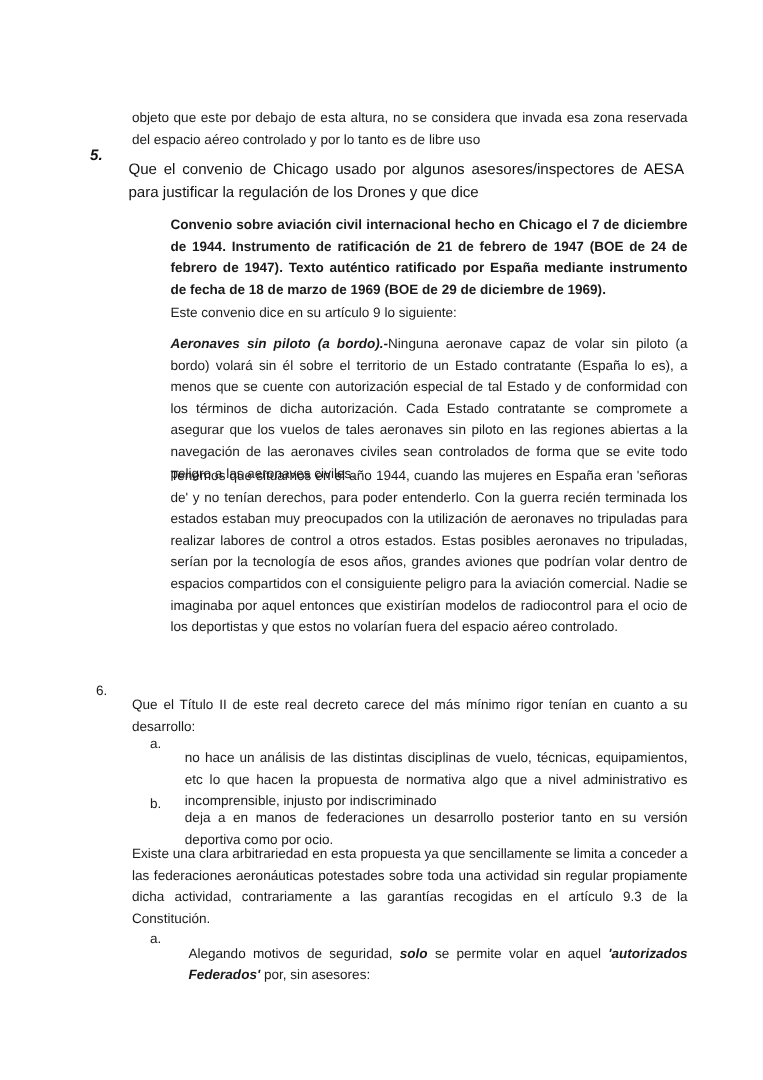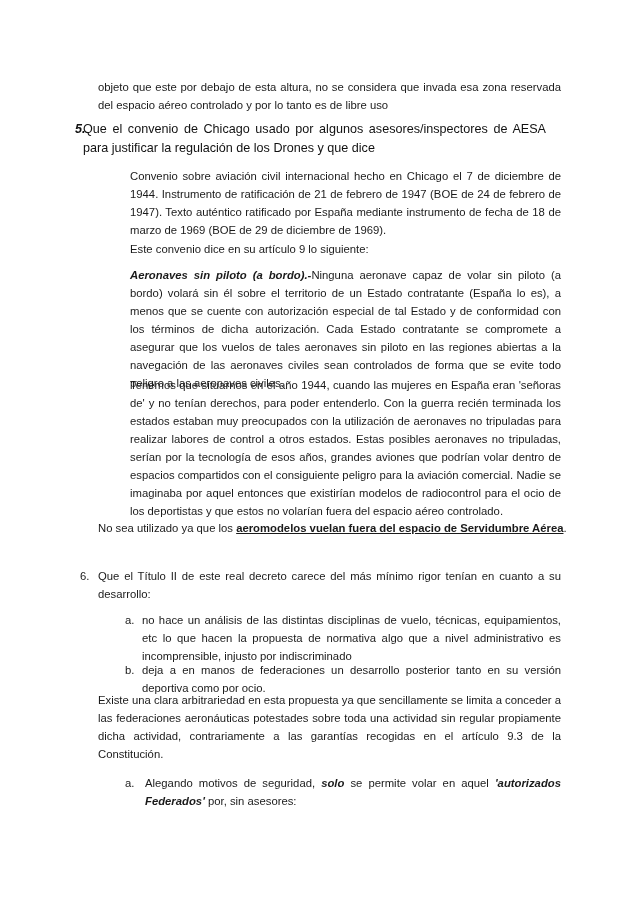--- a/index.html
+++ b/index.html
@@ -10,41 +10,40 @@
       font-size: 11.3px;
       line-height: 18px;
     }
     .page { position: absolute; left: 0; top: 0; width: 636px; height: 900px; }
     .blk { position: absolute; text-align: justify; }
     .just-last { text-align-last: left; }
     .h5 { font-size: 12.6px; line-height: 19px; font-weight: normal; color: #111; }
     .num { position: absolute; }
     .bi { font-weight: bold; font-style: italic; }
     .bu { font-weight: bold; text-decoration: underline; }
-    p { margin: 0; }
+    p { margin: 12px; }
   </style>
 </head>
 <body>
 
 <div class="page">
 
   <p class="blk just-last" style="left:98px; top:78px; width:463px;">objeto que este por debajo de esta altura, no se considera que invada esa zona reservada del espacio aéreo controlado y por lo tanto es de libre uso</p>
 
   <span class="num h5 bi" style="left:75px; top:120px;">5.</span>
-  <p class="blk just-last h5" style="left:83px; top:120px; width:463px;">Que el convenio de Chicago usado por algunos asesores/inspectores de AESA para justificar la regulación de los Drones y que dice</p>
+  <p class="blk just-last h5" style="left:95px; top:120px; width:463px;">Que el convenio de Chicago usado por algunos asesores/inspectores de AESA para justificar la regulación de los Drones y que dice</p>
 
-  <p class="blk just-last" style="left:130px; top:167px; width:431px;">Convenio sobre aviación civil internacional hecho en Chicago el 7 de diciembre de 1944. Instrumento de ratificación de 21 de febrero de 1947 (BOE de 24 de febrero de 1947). Texto auténtico ratificado por España mediante instrumento de fecha de 18 de marzo de 1969 (BOE de 29 de diciembre de 1969).</p>
+  <p class="blk just-last" style="left:130px; top:167px; width:431px;font-weight:bold;">Convenio sobre aviación civil internacional hecho en Chicago el 7 de diciembre de 1944. Instrumento de ratificación de 21 de febrero de 1947 (BOE de 24 de febrero de 1947). Texto auténtico ratificado por España mediante instrumento de fecha de 18 de marzo de 1969 (BOE de 29 de diciembre de 1969).</p>
 
   <p class="blk" style="left:130px; top:240px; width:431px;">Este convenio dice en su artículo 9 lo siguiente:</p>
 
   <p class="blk just-last" style="left:130px; top:266px; width:431px;"><span class="bi">Aeronaves sin piloto (a bordo).-</span><span>Ninguna aeronave capaz de volar sin piloto (a bordo) volará sin él sobre el territorio de un Estado contratante (España lo es), a menos que se cuente con autorización especial de tal Estado y de conformidad con los términos de dicha autorización. Cada Estado contratante se compromete a asegurar que los vuelos de tales aeronaves sin piloto en las regiones abiertas a la navegación de las aeronaves civiles sean controlados de forma que se evite todo peligro a las aeronaves civiles.</span></p>
 
   <p class="blk just-last" style="left:130px; top:376px; width:431px;">Tenemos que situarnos en el año 1944, cuando las mujeres en España eran 'señoras de' y no tenían derechos,  para poder entenderlo. Con la guerra recién terminada los estados estaban muy preocupados con la utilización de aeronaves no tripuladas para realizar labores de control a otros estados. Estas posibles aeronaves no tripuladas, serían por la tecnología de esos años, grandes aviones que podrían volar dentro de espacios compartidos con el consiguiente peligro para la aviación comercial. Nadie se imaginaba por aquel entonces que existirían modelos de radiocontrol para el ocio de los deportistas y que estos no volarían fuera del espacio aéreo controlado.</p>
 
-  <p class="blk" style="left:98px; top:519px; width:470px;"><span>No sea utilizado ya que los </span><span class="bu">aeromodelos vuelan fuera del espacio de Servidumbre Aérea</span><span>.</span></p>
 
   <span class="num" style="left:80px; top:567px;">6.</span>
   <p class="blk just-last" style="left:98px; top:567px; width:463px;">Que el Título II de este real decreto carece del más mínimo rigor tenían en cuanto a su desarrollo:</p>
 
   <span class="num" style="left:125px; top:611px;">a.</span>
   <p class="blk just-last" style="left:142px; top:611px; width:419px;"> no hace un análisis de las distintas disciplinas de vuelo, técnicas, equipamientos, etc lo que hacen la propuesta de normativa algo que a nivel administrativo es incomprensible, injusto por indiscriminado</p>
 
   <span class="num" style="left:125px; top:661px;">b.</span>
   <p class="blk just-last" style="left:142px; top:661px; width:419px;"> deja a en manos de federaciones un desarrollo posterior  tanto en su versión deportiva como por ocio.</p>
 

